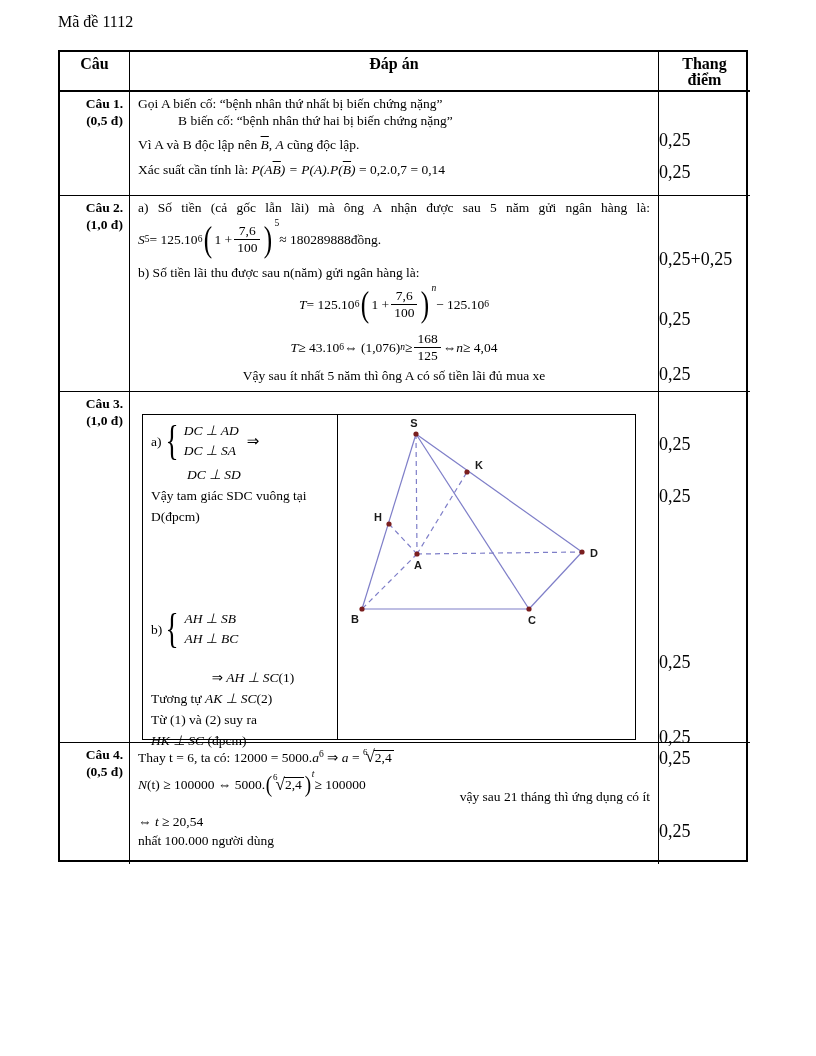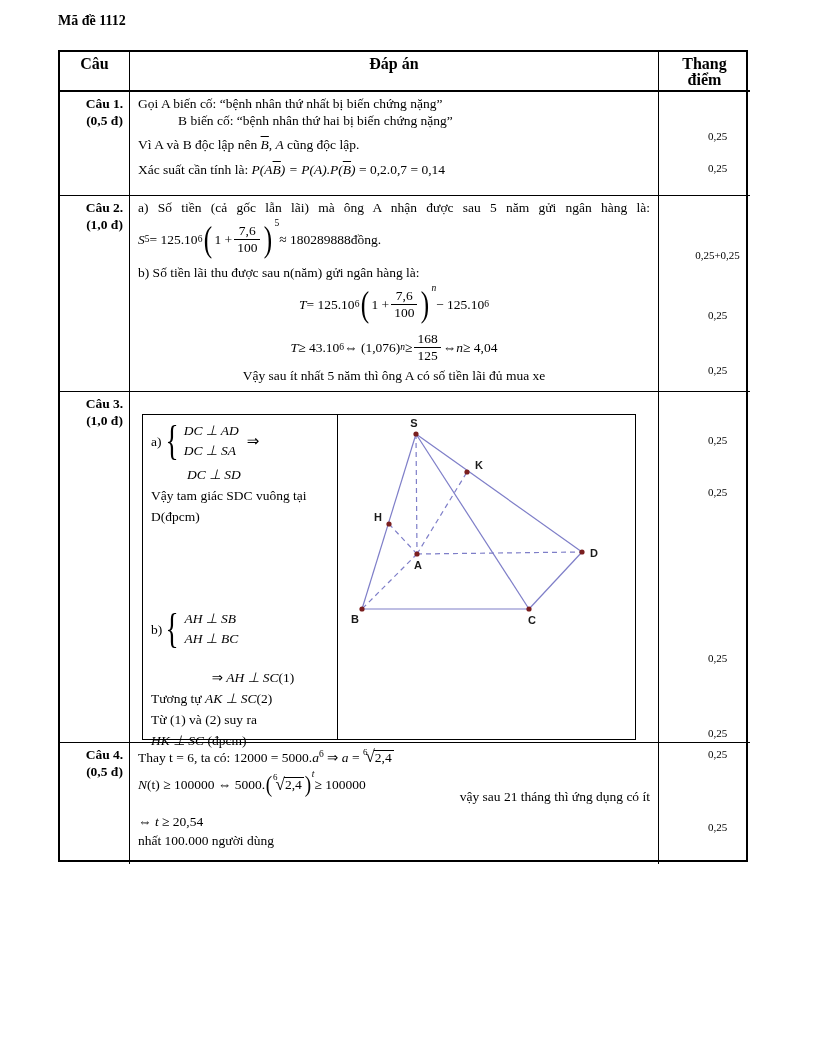--- a/index.html
+++ b/index.html
@@ -1,38 +1,38 @@
 <!DOCTYPE html>
 <html><head>
 <meta charset="utf-8">
 <style>
   * { margin:0; padding:0; box-sizing:border-box; }
   body { background:#fff; }
   #page {
     position:relative; width:816px; height:1056px; background:#fff;
     font-family:"Liberation Serif", serif; color:#000; font-size:13.5px;
   }
-  #exam-code { position:absolute; left:58px; top:13px; font-weight:bold; font-size:14px; }
+  #exam-code { position:absolute; left:58px; top:13px; font-weight:normal; font-size:16px; }
 
   
   #answer-table {
     position:absolute; left:58px; top:50px; width:690px; height:812px;
     display:grid; grid-template-columns:70px 529px 91px;
     grid-template-rows:40px 104px 196px 351px 121px;
     border:2px solid #000;
   }
   .cell { position:relative; }
   .bdr-r { border-right:1px solid #000; }
   .bdr-b { border-bottom:1px solid #000; }
   .hdr-b { border-bottom:2px solid #000 !important; }
   .hdr { font-weight:bold; text-align:center; padding-top:4px; font-size:16px; line-height:16px; }
   .qlabel { text-align:center; font-weight:bold; padding-top:3px; line-height:17px; font-size:13.5px;padding-left:20px; }
   .content { padding:3px 8px; line-height:17px; }
   .score-cell { }
-  .score { position:absolute; left:13px; width:100%; text-align:center; font-size:11px; }
+  .score { position:absolute; left:0; width:100%; font-size:18px; }
 
   
   .mi { font-style:italic; }
   .ov { text-decoration:overline; }
   .sp { font-size:9.5px; vertical-align:super; line-height:0; }
   .sb { font-size:9.5px; vertical-align:sub; line-height:0; }
   .frac { display:inline-block; vertical-align:middle; text-align:center; line-height:1.15; margin:0 2px; }
   .frac .num { display:block; border-bottom:1px solid #000; padding:0 3px; }
   .frac .den { display:block; padding:0 3px; }
   .bp { display:inline-block; font-size:36px; font-weight:300; vertical-align:middle; line-height:0.85; transform:scaleX(0.7); }

